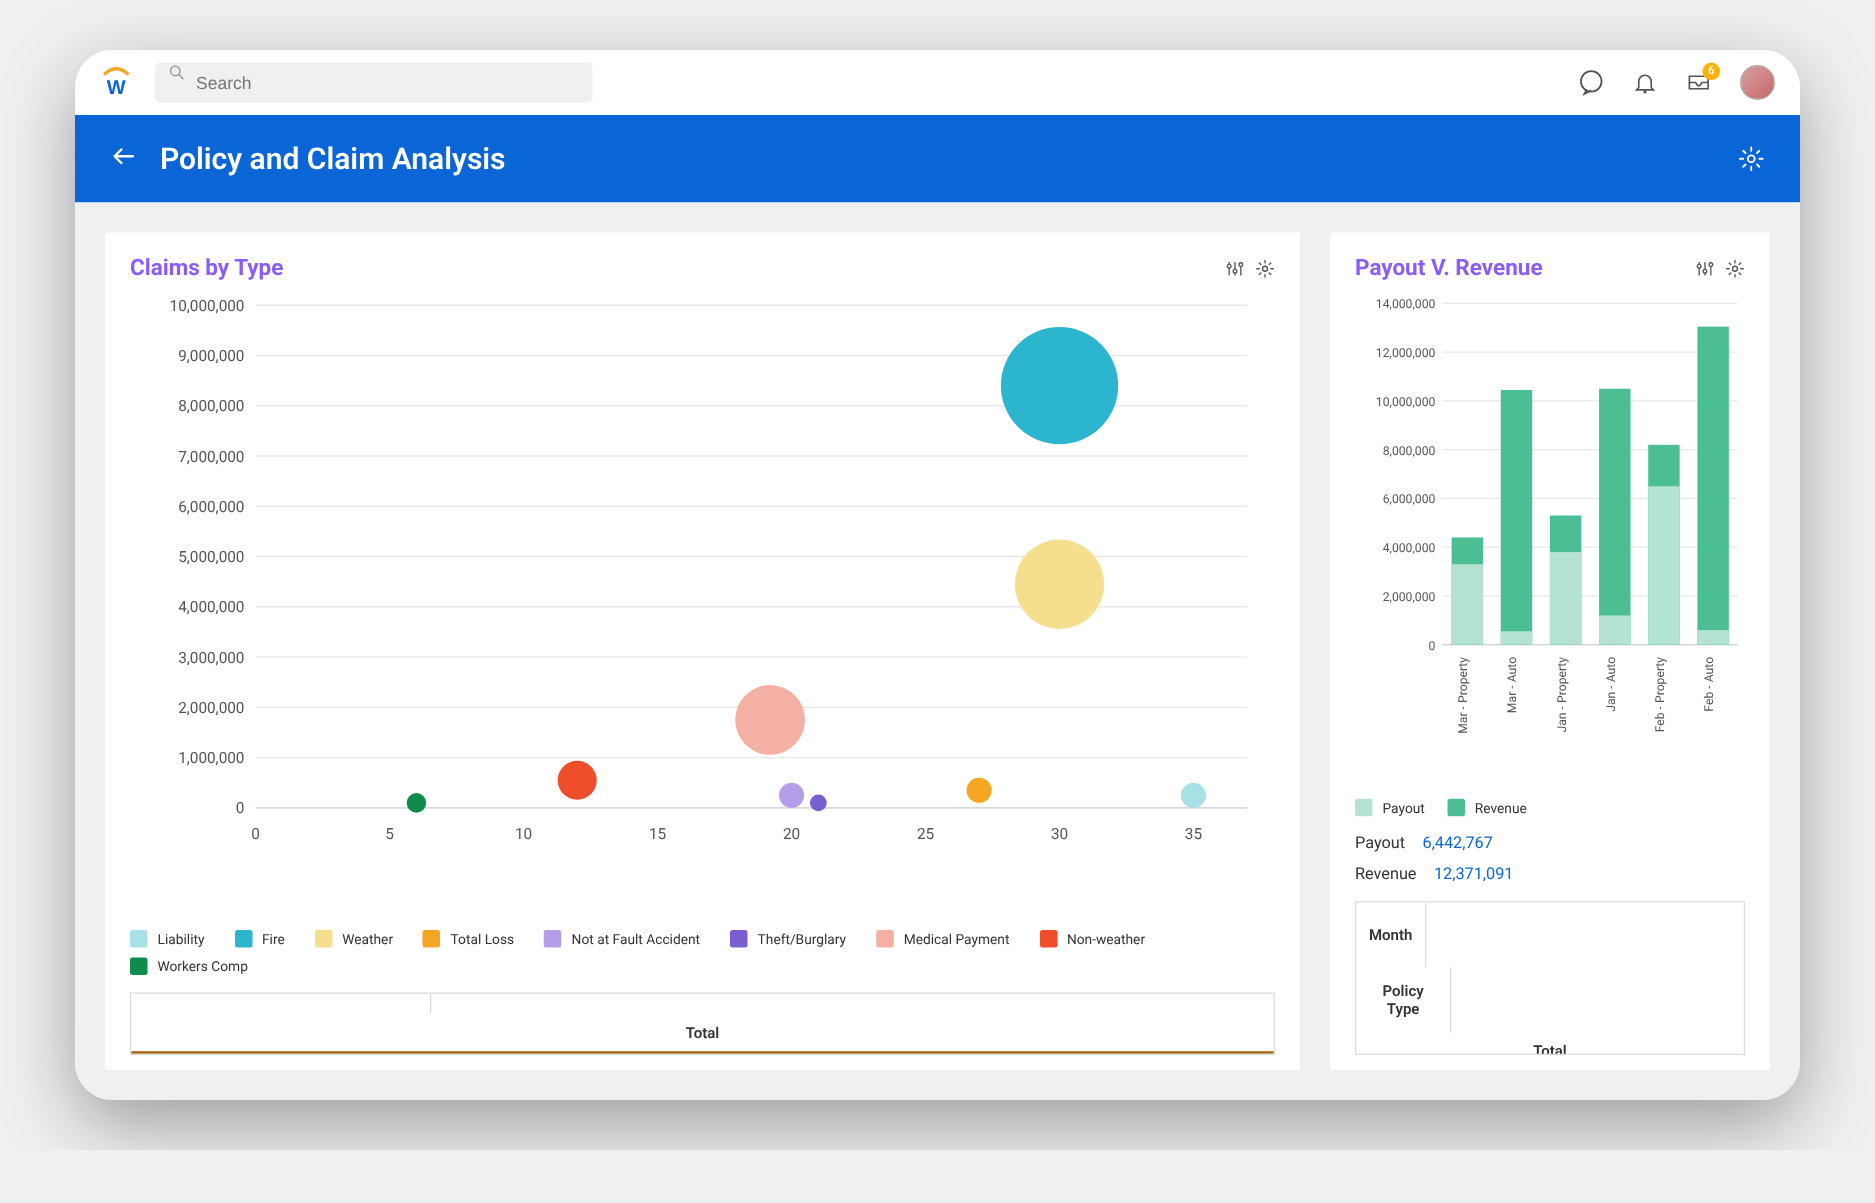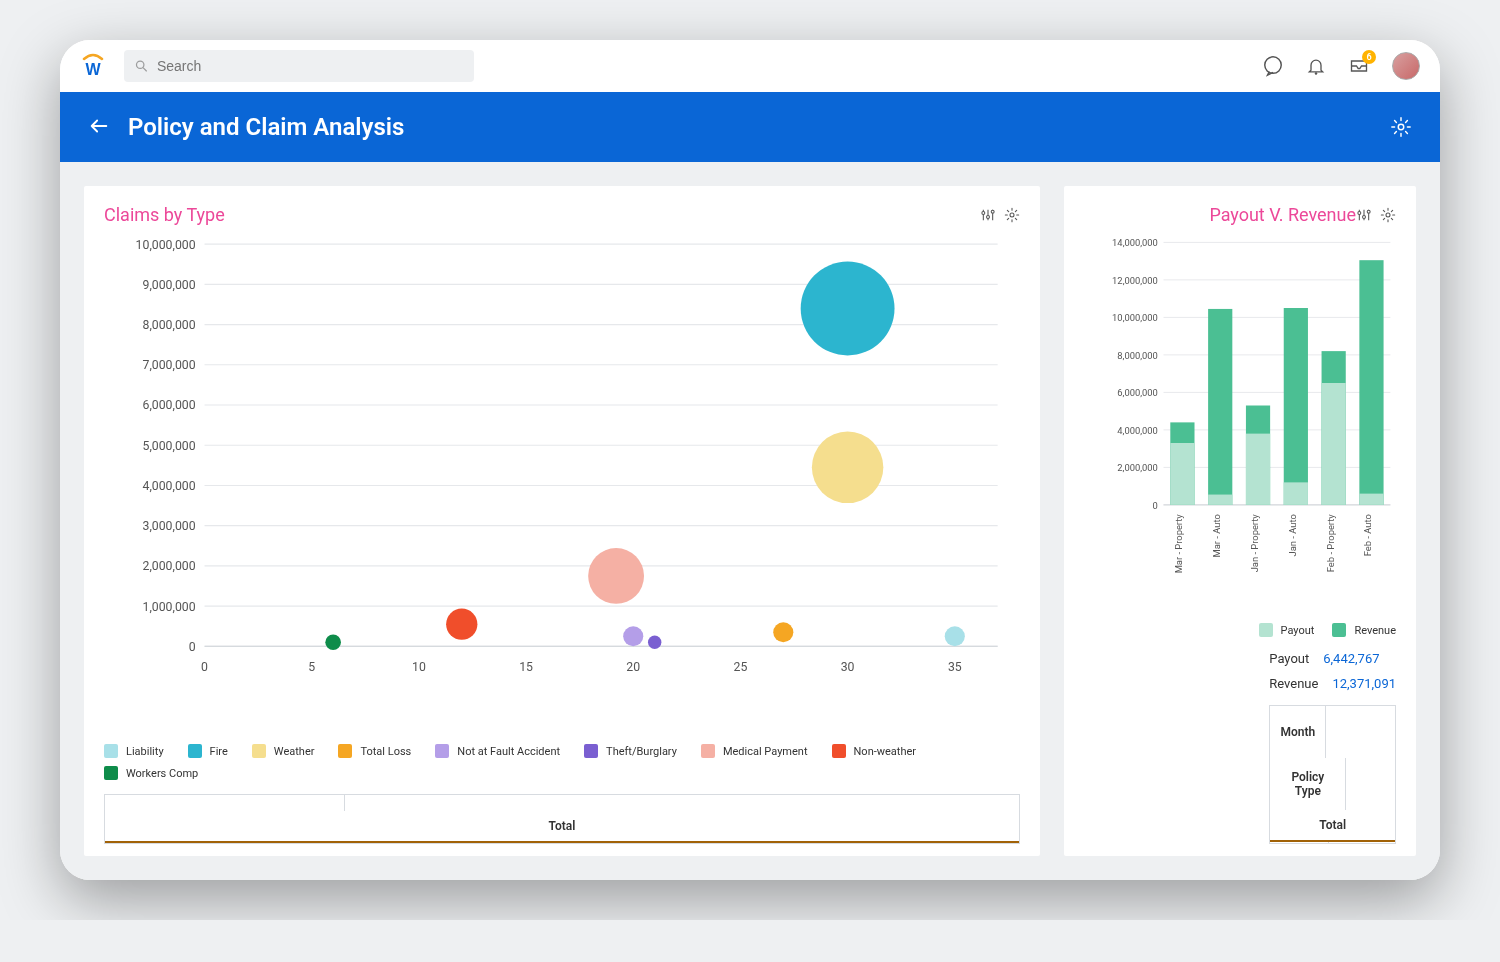--- a/index.html
+++ b/index.html
@@ -24,21 +24,21 @@
   
   .topbar {
     height: 52px;
     display: flex;
     align-items: center;
     padding: 0 20px;
     background: #fff;
   }
   .logo { display:flex; align-items:center; margin-right:18px;}
   .search {
-    display:flex; align-items:center;
+    display:flex; 
     background:#eef0f2;
     border-radius:4px;
     width:350px; height:32px;
     padding:0 10px;
     color:#6b7280;
   }
   .search svg { margin-right:8px; opacity:.6;}
   .search input{ border:none;background:transparent;outline:none;font-size:14px;width:100%;color:#333;}
   .topbar-right{margin-left:auto;display:flex;align-items:center;gap:22px;}
   .icon-btn{ position:relative; cursor:pointer; color:#555; display:flex;align-items:center;justify-content:center;}
@@ -68,23 +68,23 @@
   }
   .card{
     background:#fff;
     border-radius:2px;
     padding:18px 20px 12px;
     display:flex;
     flex-direction:column;
     overflow:hidden;
   }
   .card.left{ flex: 1 1 0; }
-  .card.right{ width:352px; flex:0 0 352px;align-items:flex-end;}
+  .card.right{ width:352px; flex:0 0 352px;}
   .card-header{display:flex;align-items:center;margin-bottom:8px;}
-  .card-title{font-size:18px;font-weight:400;color:#ec4899;}
+  .card-title{font-size:18px;font-weight:700;color:#8b5cf6;}
   .card-actions{margin-left:auto;display:flex;gap:8px;color:#666;}
   .card-actions .icon-btn{cursor:pointer;}
   .chart-body{flex:1;position:relative;}
   svg.chart{width:100%;}
   .legend{display:flex;flex-wrap:wrap;gap:8px 24px;margin-top:18px;font-size:11px;}
   .legend-item{display:flex;align-items:center;gap:8px;}
   .swatch{width:14px;height:14px;border-radius:2px;}
   .summary{margin-top:14px;font-size:13px;display:flex;flex-direction:column;gap:10px;}
   .summary-row{display:flex;gap:14px;}
   .summary-label{color:#333;}

